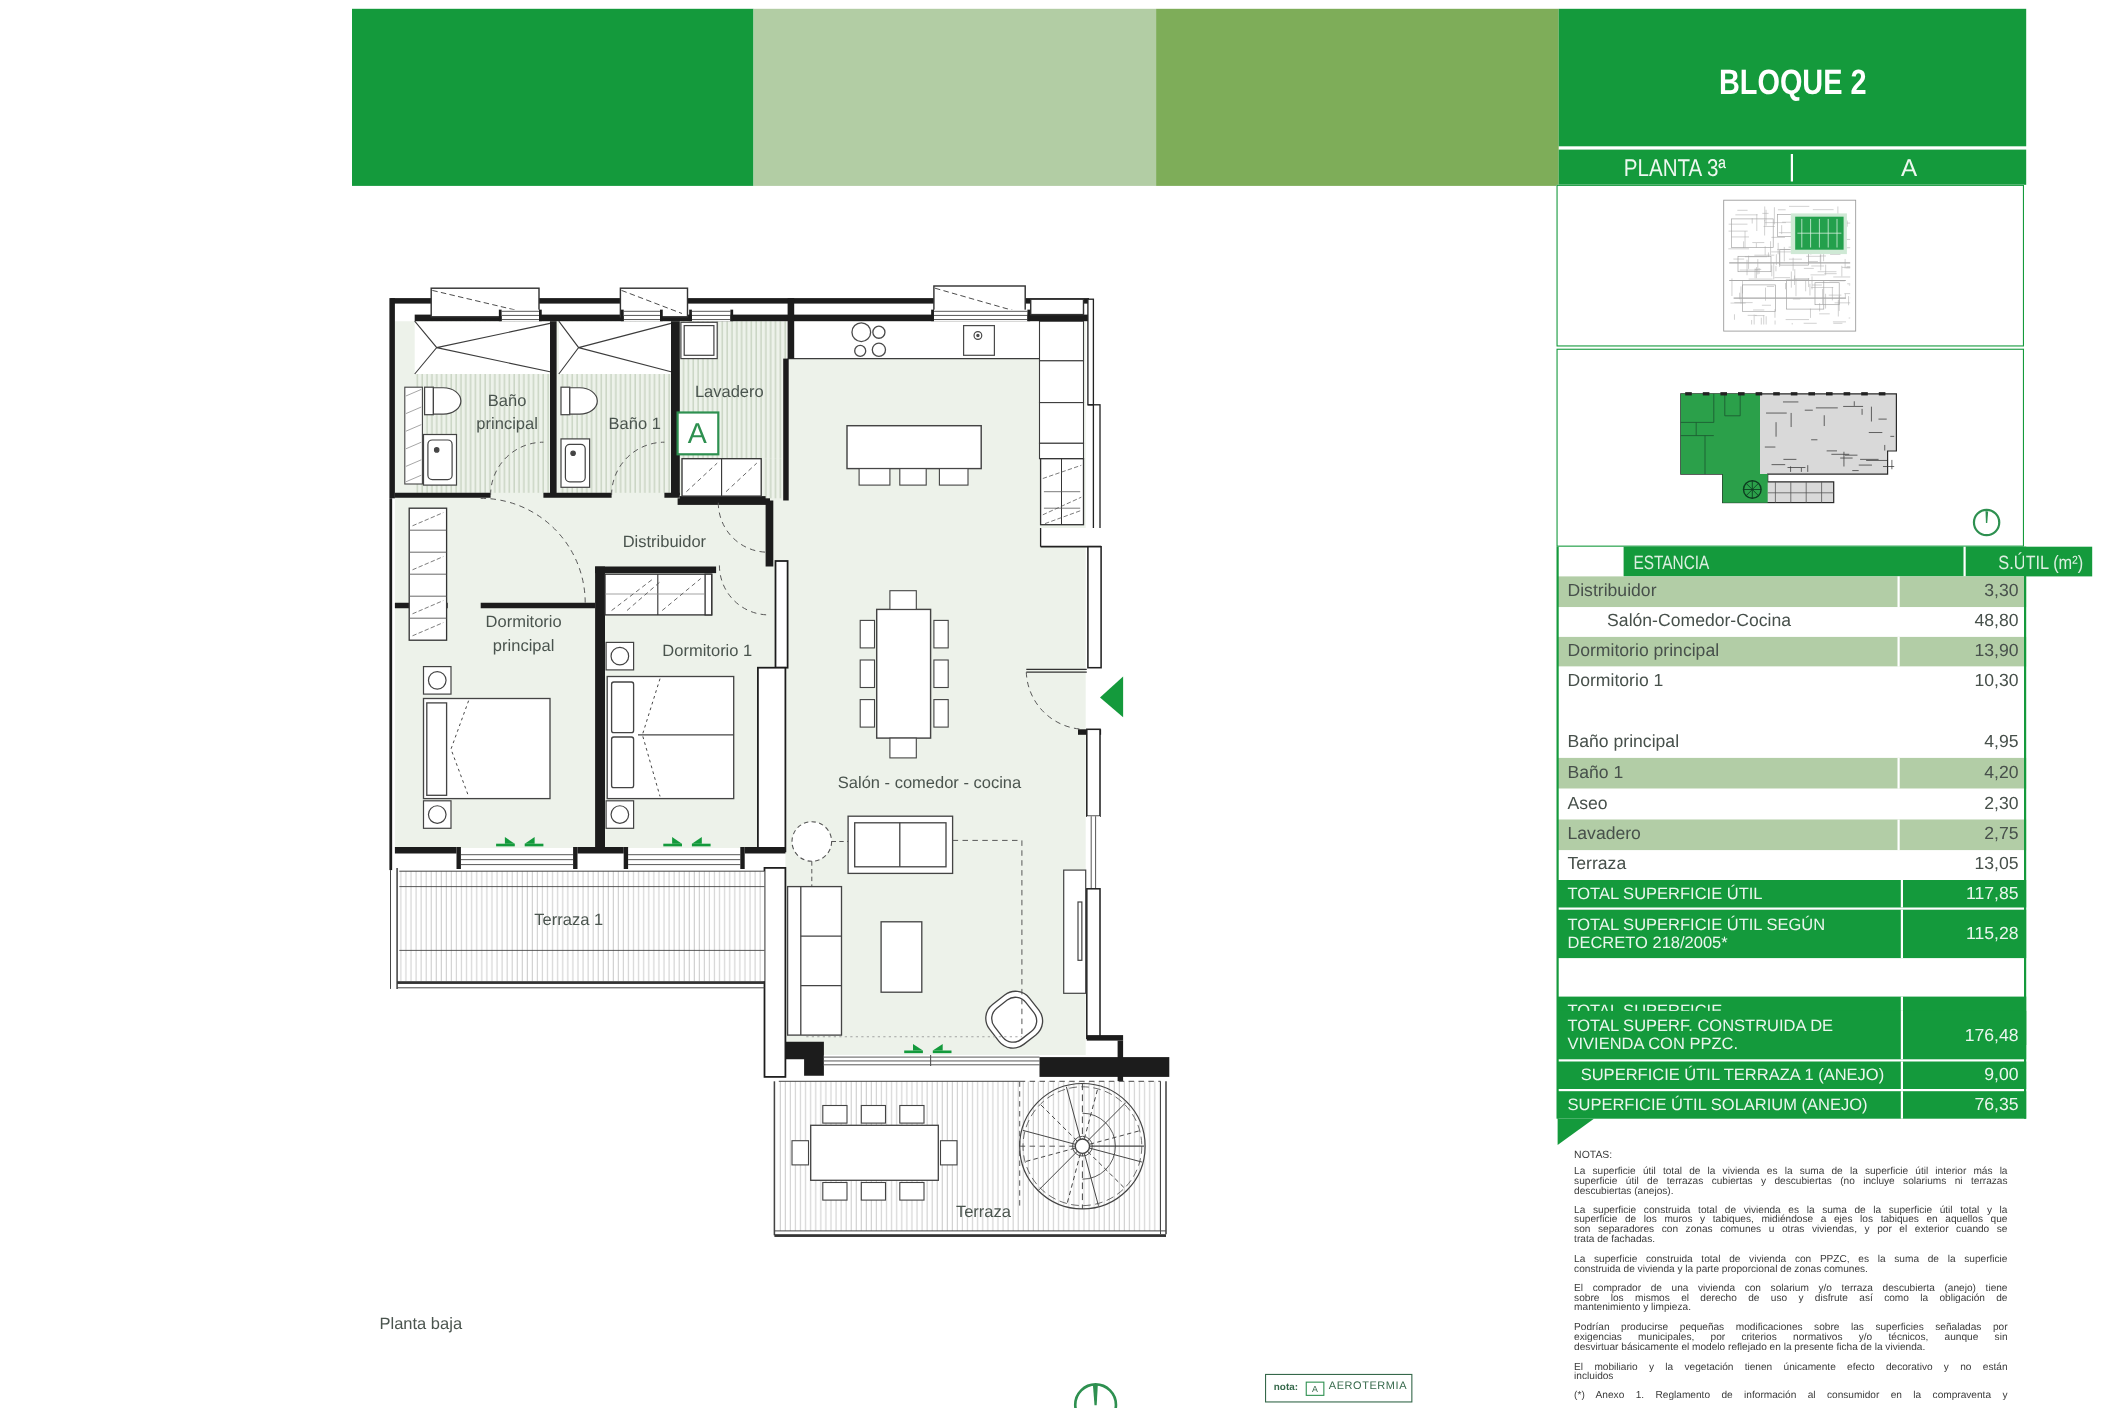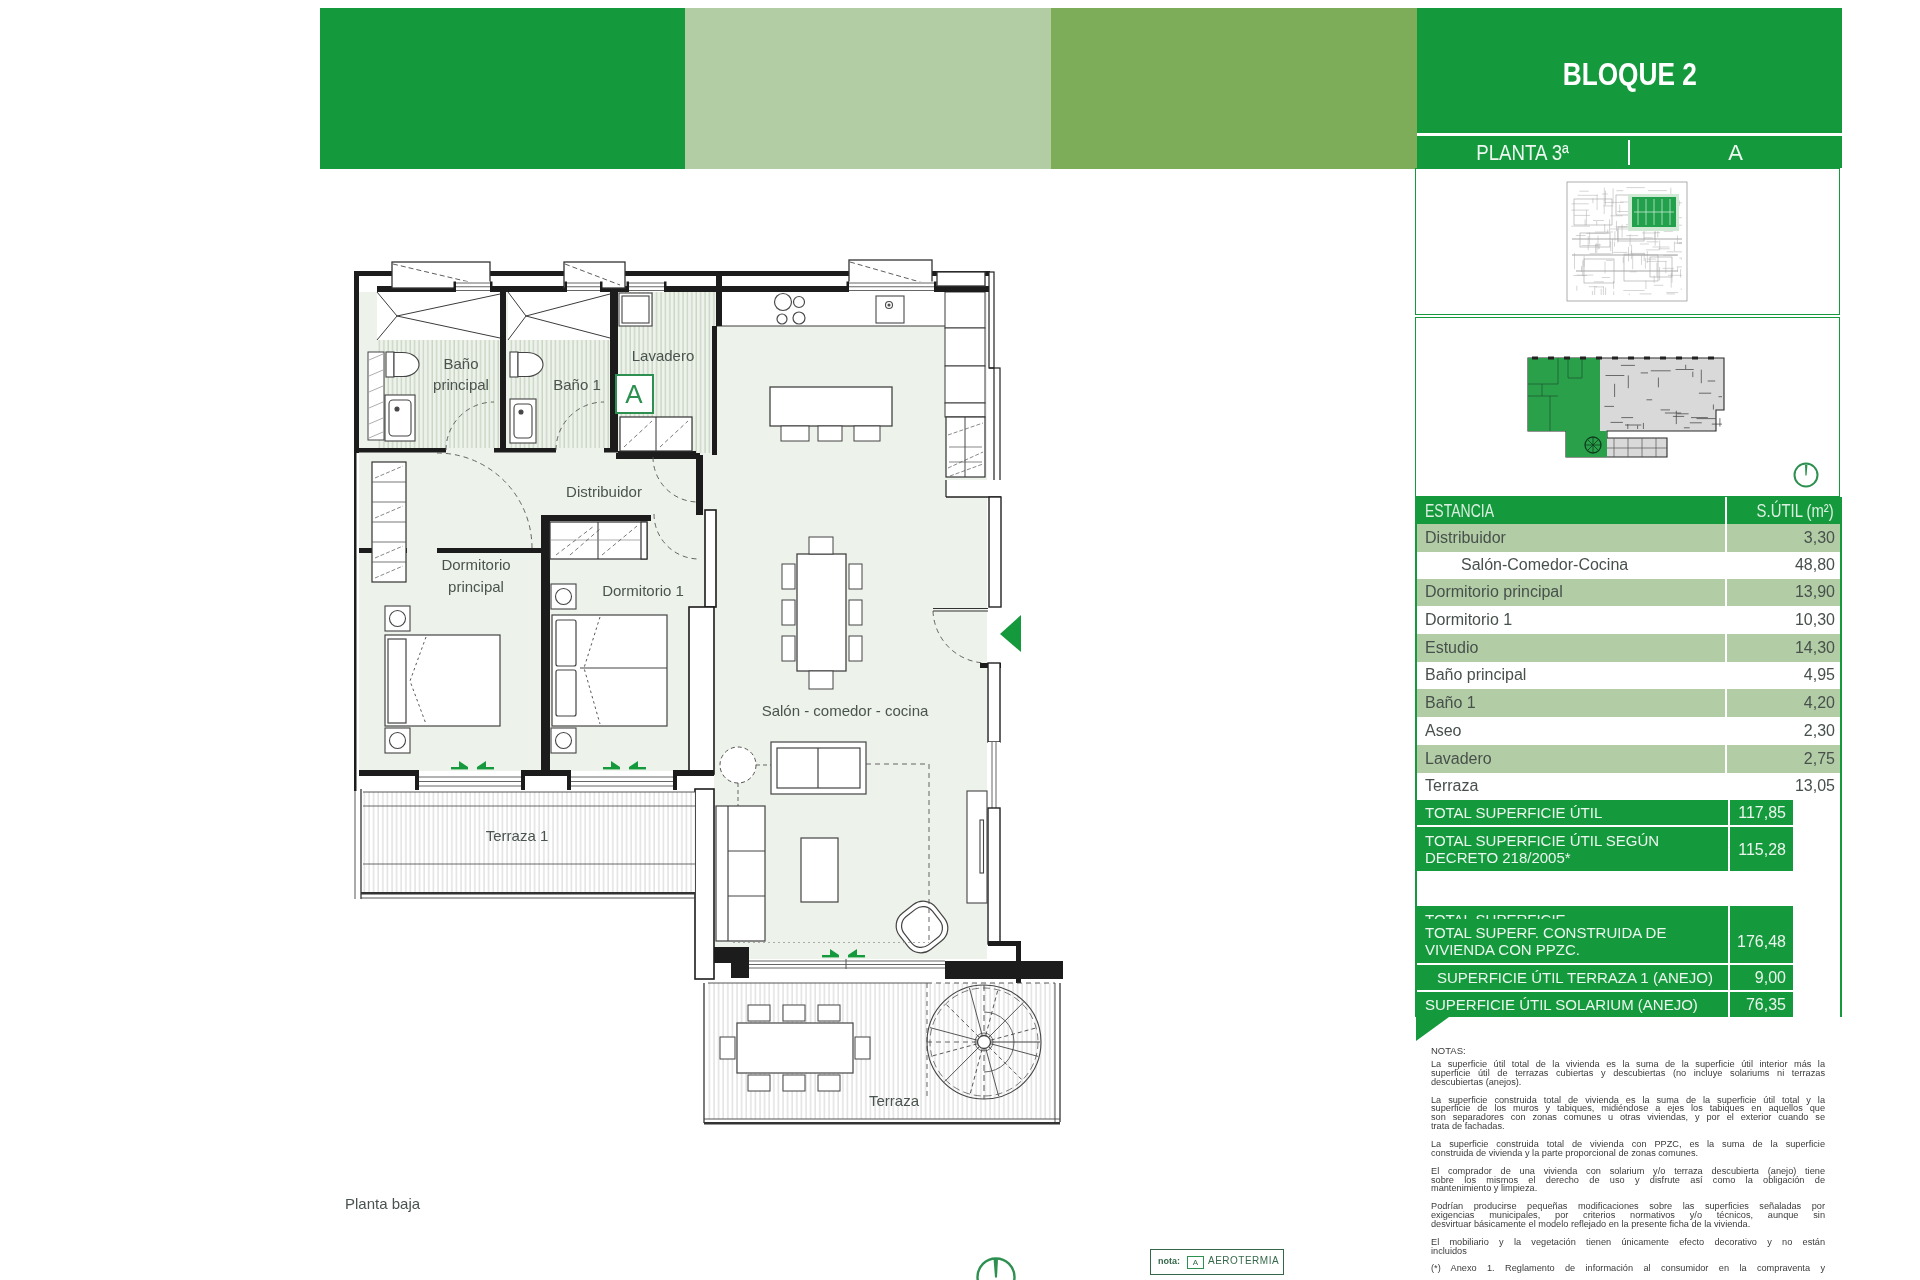--- a/index.html
+++ b/index.html
@@ -8,21 +8,21 @@
   .abs{position:absolute;}
   .g-dark{background:#149a3c;}
   .g-sage{background:#b2cda4;}
   .g-mid{background:#7ead59;}
   .rowlight{background:#b2cda6;}
   .rowwhite{background:#ffffff;}
   .cellbox{border:1.5px solid #149a3c;background:#ffffff;}
   .trow{position:absolute;left:1416px;width:426px;}
   .tname{position:absolute;left:9px;color:#47504b;font-size:16px;}
   .tval{position:absolute;right:7px;color:#47504b;font-size:16px;}
-  .ttot{position:absolute;left:1416px;width:377px;background:#149a3c;color:#ebf6ee;}
+  .ttot{position:absolute;left:1416px;width:426px;background:#149a3c;color:#ebf6ee;}
   .ttot .n{position:absolute;left:9px;font-size:15px;line-height:17px;}
   .ttot .v{position:absolute;right:7px;font-size:16px;}
   .notes{position:absolute;left:1431px;width:394px;color:#3b3b3b;font-size:9.2px;
          line-height:8.9px;}
   .jl{text-align:justify;text-align-last:justify;height:8.9px;overflow:visible;white-space:nowrap1;}
   .jl.jend{text-align-last:left;}
   .jgap{height:8.9px;}
 </style>
 </head>
 <body>
@@ -96,21 +96,21 @@
         <circle cx="73" cy="97" r="8" fill="#2ba04a" stroke="#0d3d20" stroke-width="1.3"></circle>
         <path d="M73,89 v16 M65,97 h16 M67.4,91.4 L78.6,102.6 M78.6,91.4 L67.4,102.6" stroke="#0d3d20" stroke-width="0.8"></path>
       </g>
   </svg>
 
   <svg class="abs" style="left:1792px;top:461px;" width="28" height="28" viewBox="0 0 28 28">
     <circle cx="14" cy="14" r="11.5" fill="none" stroke="#2e9050" stroke-width="2"></circle>
     <path d="M13 3.5 L15.4 3.9 L14.6 14.4 L13.4 14.4 Z" fill="#2e9050"></path>
   </svg>
 
-  <div class="abs g-dark" style="left:1416px;top:497px;width:426px;height:27px;">
+  <div class="abs g-dark" style="left:1476px;top:497px;width:426px;height:27px;">
      <span style="position:absolute;left:9px;top:4px;color:#dcefe0;font-size:17.5px;display:inline-block;transform:scaleX(0.8);transform-origin:0 50%;">ESTANCIA</span>
      <span style="position:absolute;right:8px;top:4px;color:#dcefe0;font-size:17.5px;display:inline-block;transform:scaleX(0.85);transform-origin:100% 50%;">S.ÚTIL (m²)</span>
      <span style="position:absolute;left:309px;top:0px;width:2px;height:27px;background:#ffffff;"></span>
   </div>
 
   <div class="trow rowlight" style="top:524px;height:28px;">
       <span class="tname" style="top:5px;">Distribuidor</span>
       <span class="tval" style="top:5px;">3,30</span>
       <i class="abs" style="left:309px;top:0;width:2px;height:28px;background:#fff;"></i>
     </div>
@@ -124,25 +124,20 @@
       <span class="tname" style="top:4px;">Dormitorio principal</span>
       <span class="tval" style="top:4px;">13,90</span>
       <i class="abs" style="left:309px;top:0;width:2px;height:27px;background:#fff;"></i>
     </div>
 
   <div class="trow rowwhite" style="top:606px;height:28px;">
       <span class="tname" style="top:5px;">Dormitorio 1</span>
       <span class="tval" style="top:5px;">10,30</span>
     </div>
 
-  <div class="trow rowlight" style="top:634px;height:28px;">
-      <span class="tname" style="top:5px;">Estudio</span>
-      <span class="tval" style="top:5px;">14,30</span>
-      <i class="abs" style="left:309px;top:0;width:2px;height:28px;background:#fff;"></i>
-    </div>
 
   <div class="trow rowwhite" style="top:662px;height:27px;">
       <span class="tname" style="top:4px;">Baño principal</span>
       <span class="tval" style="top:4px;">4,95</span>
     </div>
 
   <div class="trow rowlight" style="top:689px;height:28px;">
       <span class="tname" style="top:5px;">Baño 1</span>
       <span class="tval" style="top:5px;">4,20</span>
       <i class="abs" style="left:309px;top:0;width:2px;height:28px;background:#fff;"></i>

